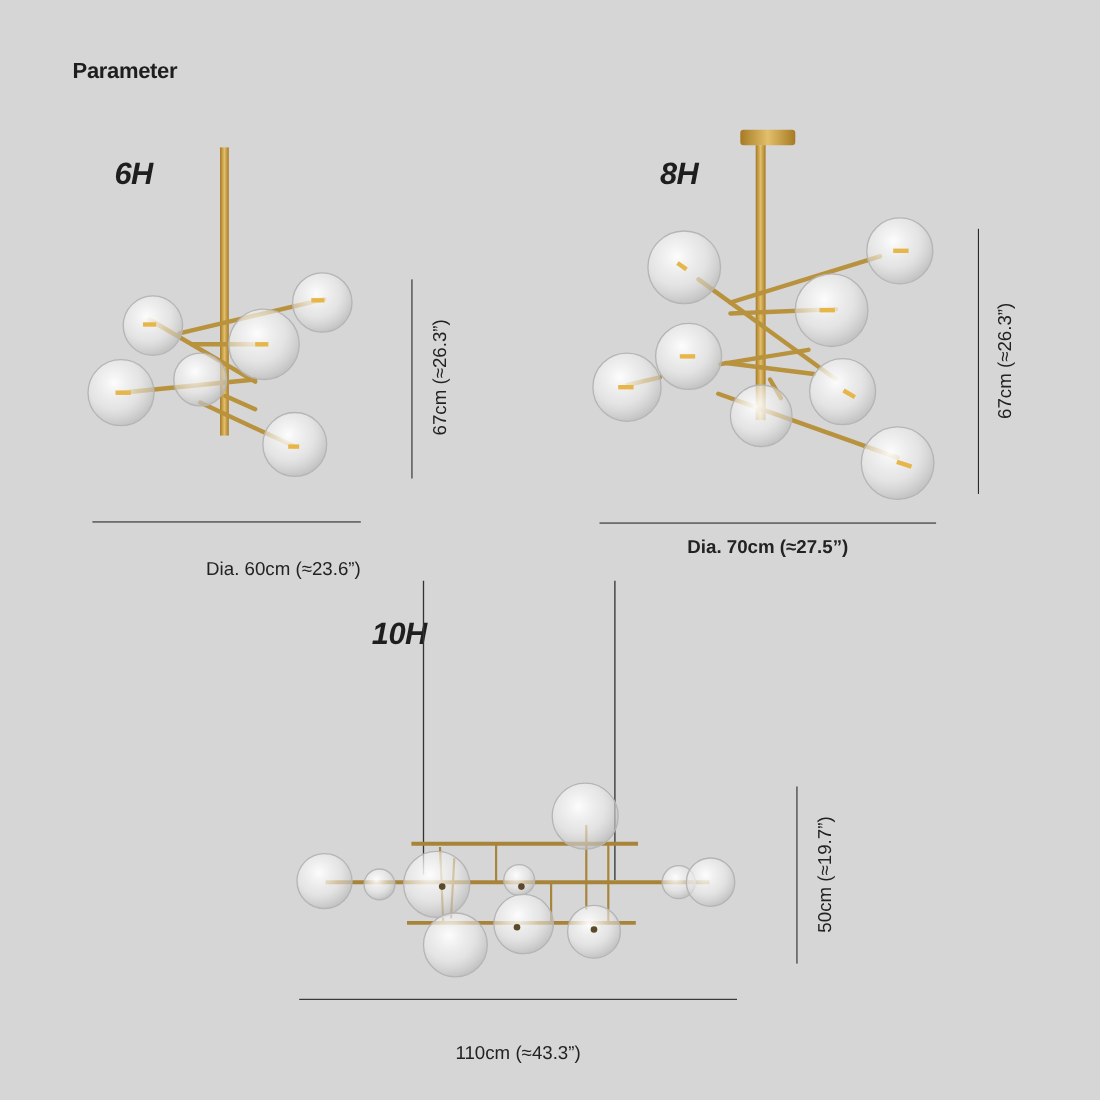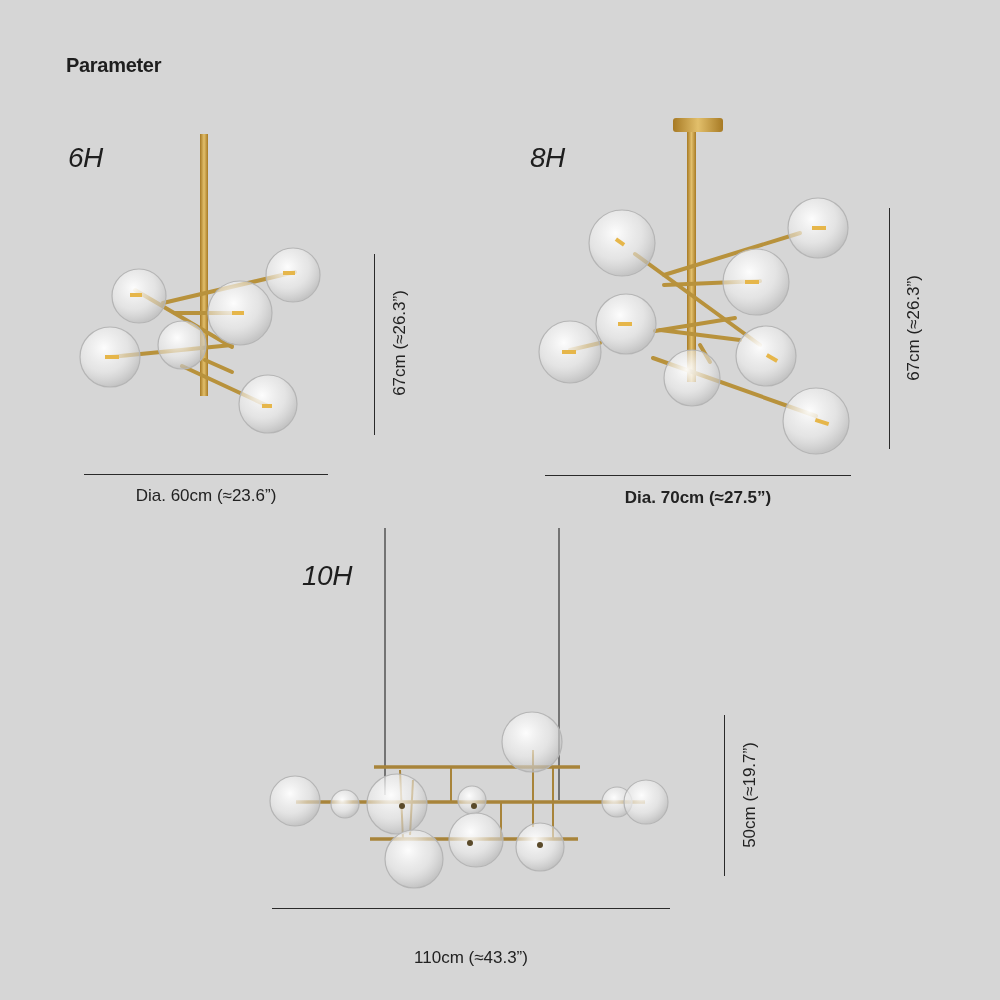--- a/index.html
+++ b/index.html
@@ -1,18 +1,18 @@
 <!DOCTYPE html>
 <html><head>
 <meta charset="utf-8">
 <style>
   html, body { margin:0; padding:0; }
   body { width:1000px; height:1000px; background:#d6d6d6; position:relative; overflow:hidden; font-family:"Liberation Sans", sans-serif; color:#1e1e1e; }
   .title { position:absolute; left:66px; top:54px; font-size:20px; font-weight:700; letter-spacing:-0.3px; }
-  .model { position:absolute; font-size:28px; font-weight:400; font-style:italic; letter-spacing:-0.5px; }
+  .model { position:absolute; font-size:28px; font-weight:700; font-style:italic; letter-spacing:-0.5px;margin-left:36px; }
   .hline { position:absolute; height:1px; background:#2a2a2a; }
   .vline { position:absolute; width:1px; background:#2a2a2a; }
   .dim-h { position:absolute; font-size:17px; color:#222; text-align:center; }
   .dim-v { position:absolute; font-size:17px; color:#222; white-space:nowrap; transform:rotate(-90deg); transform-origin:center center; text-align:center; }
   svg.lamp { position:absolute; overflow:visible; }
 </style>
 </head>
 <body>
 
 <div class="title">Parameter</div>
@@ -60,25 +60,25 @@
       <rect x="232" y="311" width="12" height="4"></rect>
       <rect x="105" y="355" width="14" height="4"></rect>
       <rect x="262" y="404" width="10" height="4"></rect>
     </g>
   </svg>
 
   <div class="vline" style="left:374px;top:254px;height:181px;"></div>
   <div class="dim-v" style="left:300px;top:333px;width:200px;">67cm (≈26.3”)</div>
 
   <div class="hline" style="left:84px;top:474px;width:244px;"></div>
-  <div class="dim-h" style="left:84px;top:486px;width:244px;">Dia. 60cm (≈23.6”)</div>
+  <div class="dim-h" style="left:84px;top:508px;width:244px;text-align:right;">Dia. 60cm (≈23.6”)</div>
 </div>
 
 <div>
-  <div class="model" style="left:530px;top:142px;">8H</div>
+  <div class="model" style="left:564px;top:142px;">8H</div>
 
   <svg class="lamp" style="left:0;top:0;" width="1000" height="1000">
 
     <rect x="673" y="118" width="50" height="14" rx="3" fill="url(#brass)"></rect>
 
     <rect x="687" y="132" width="9" height="250" fill="url(#brass)"></rect>
 
     <g stroke="#b8923c" stroke-width="4" stroke-linecap="round">
       <line x1="664" y1="275" x2="800" y2="233"></line>
       <line x1="664" y1="285" x2="760" y2="281"></line>

